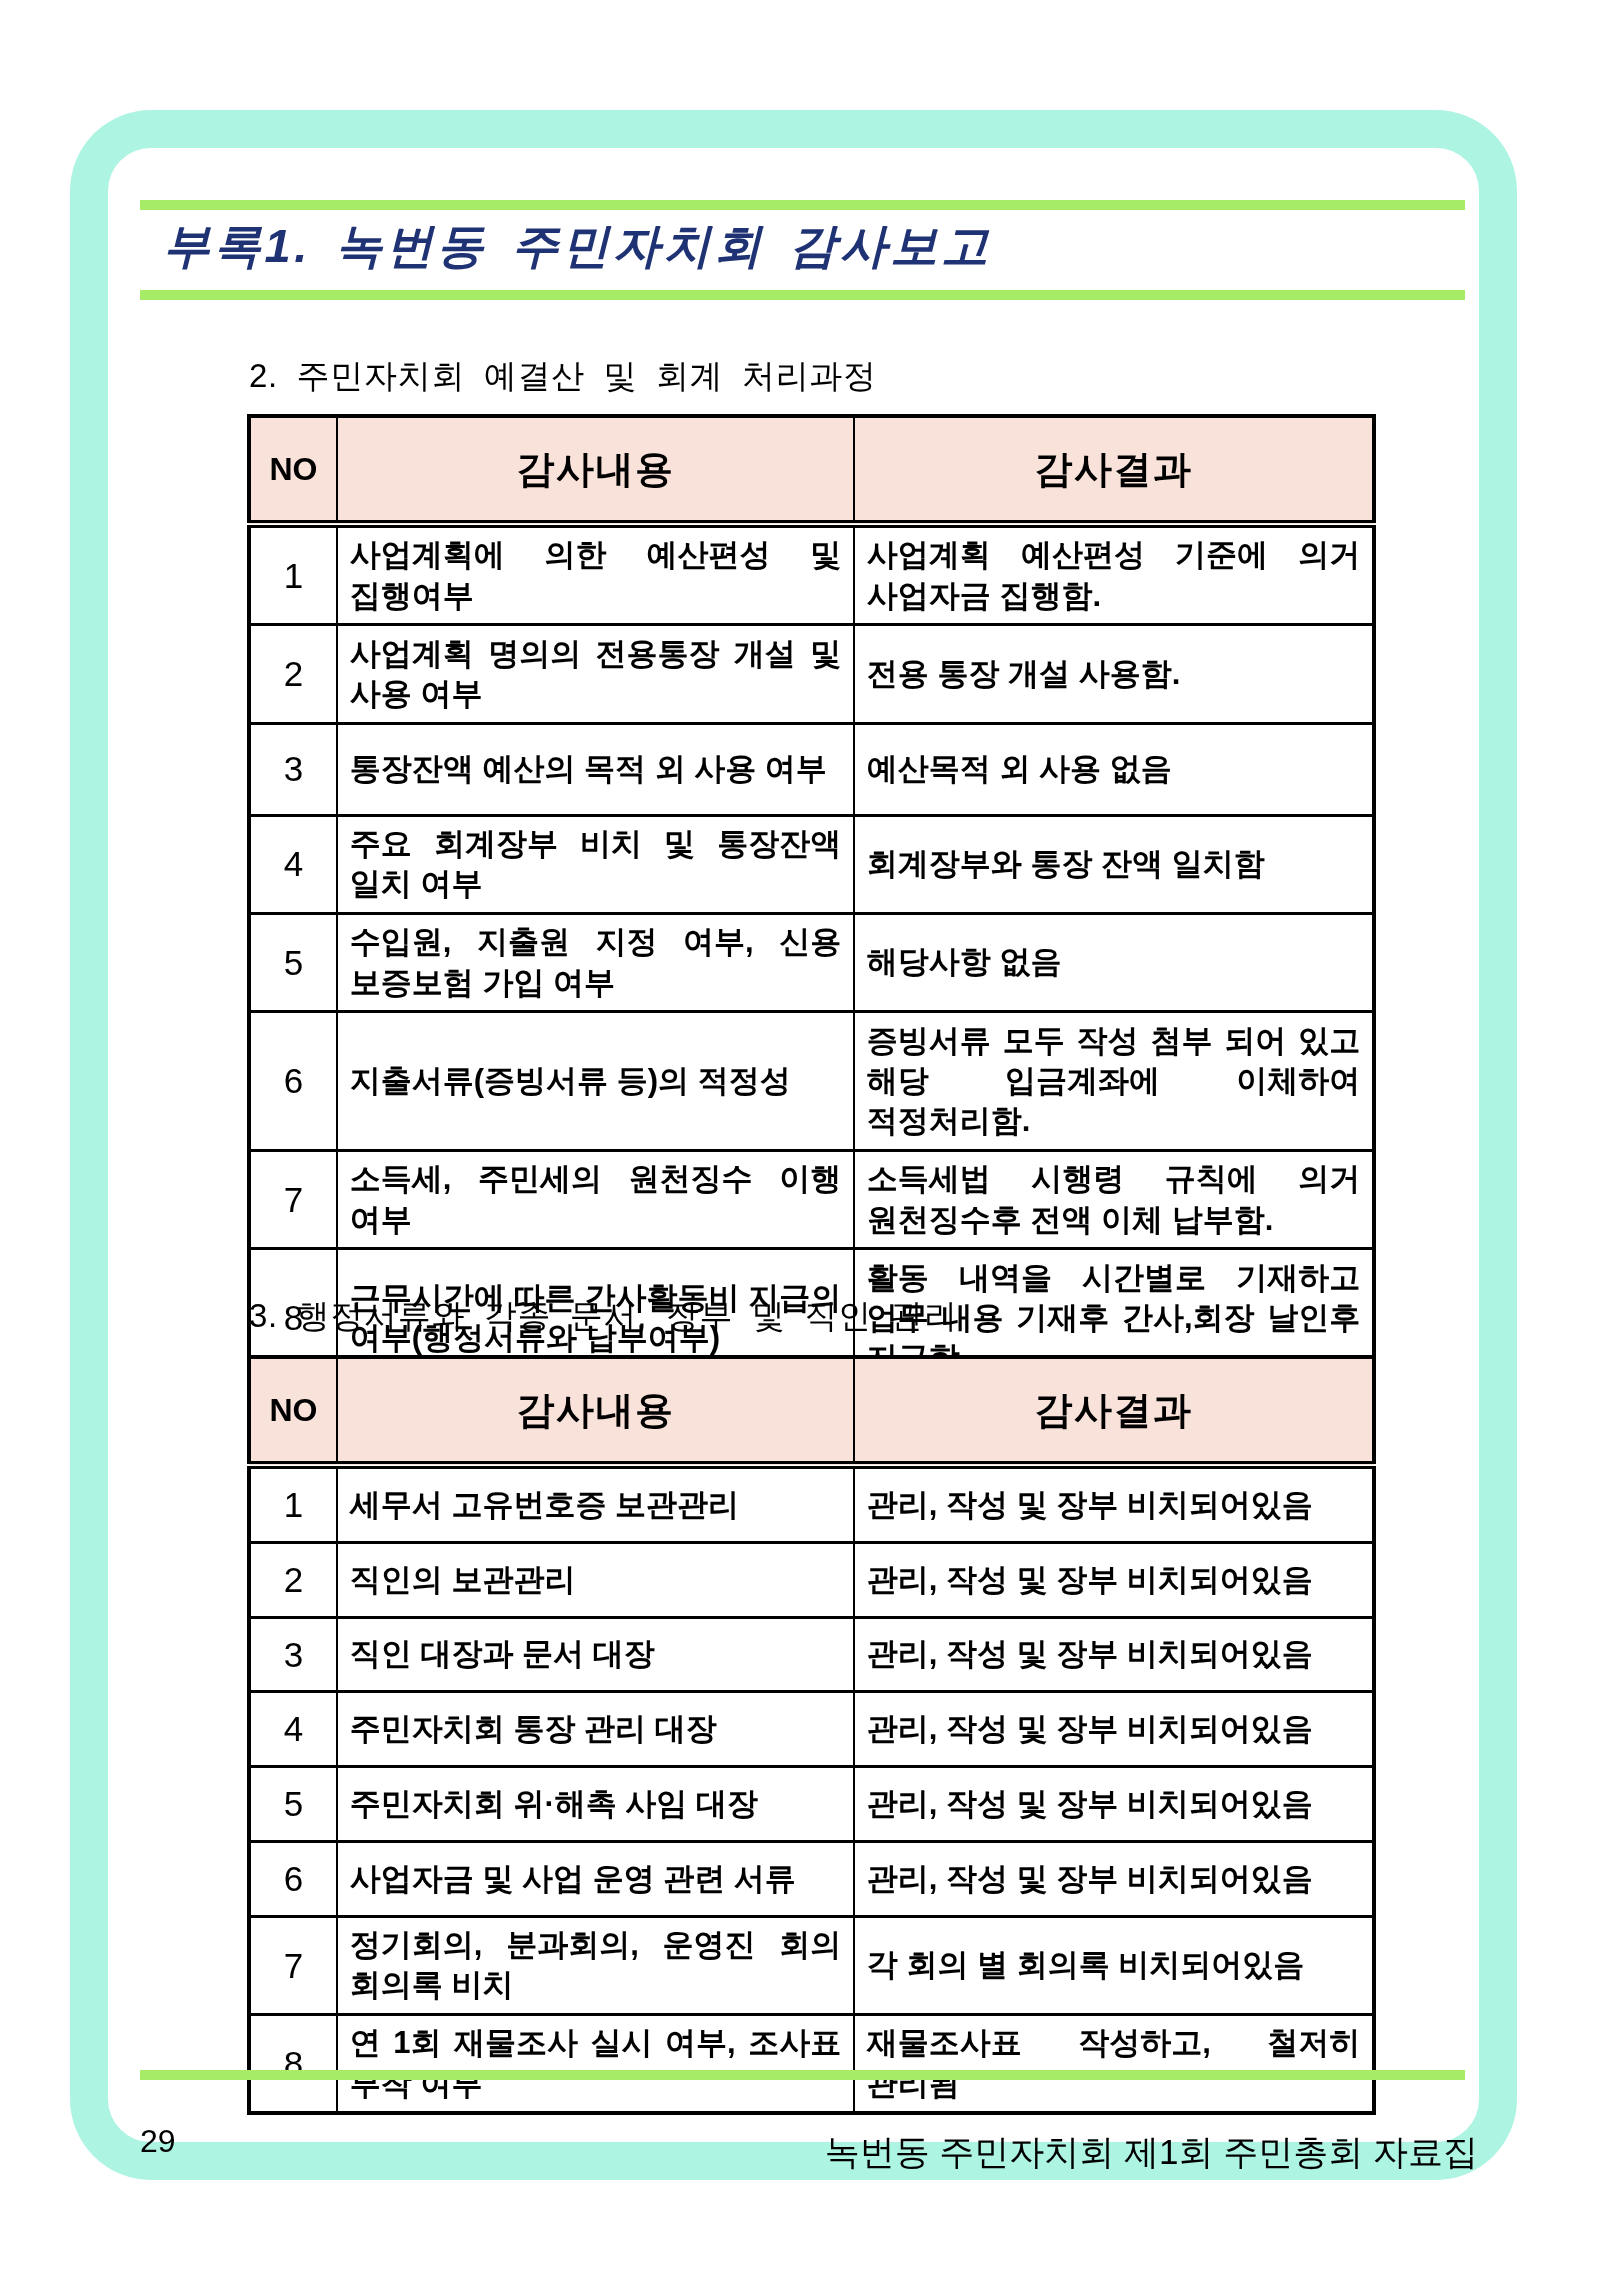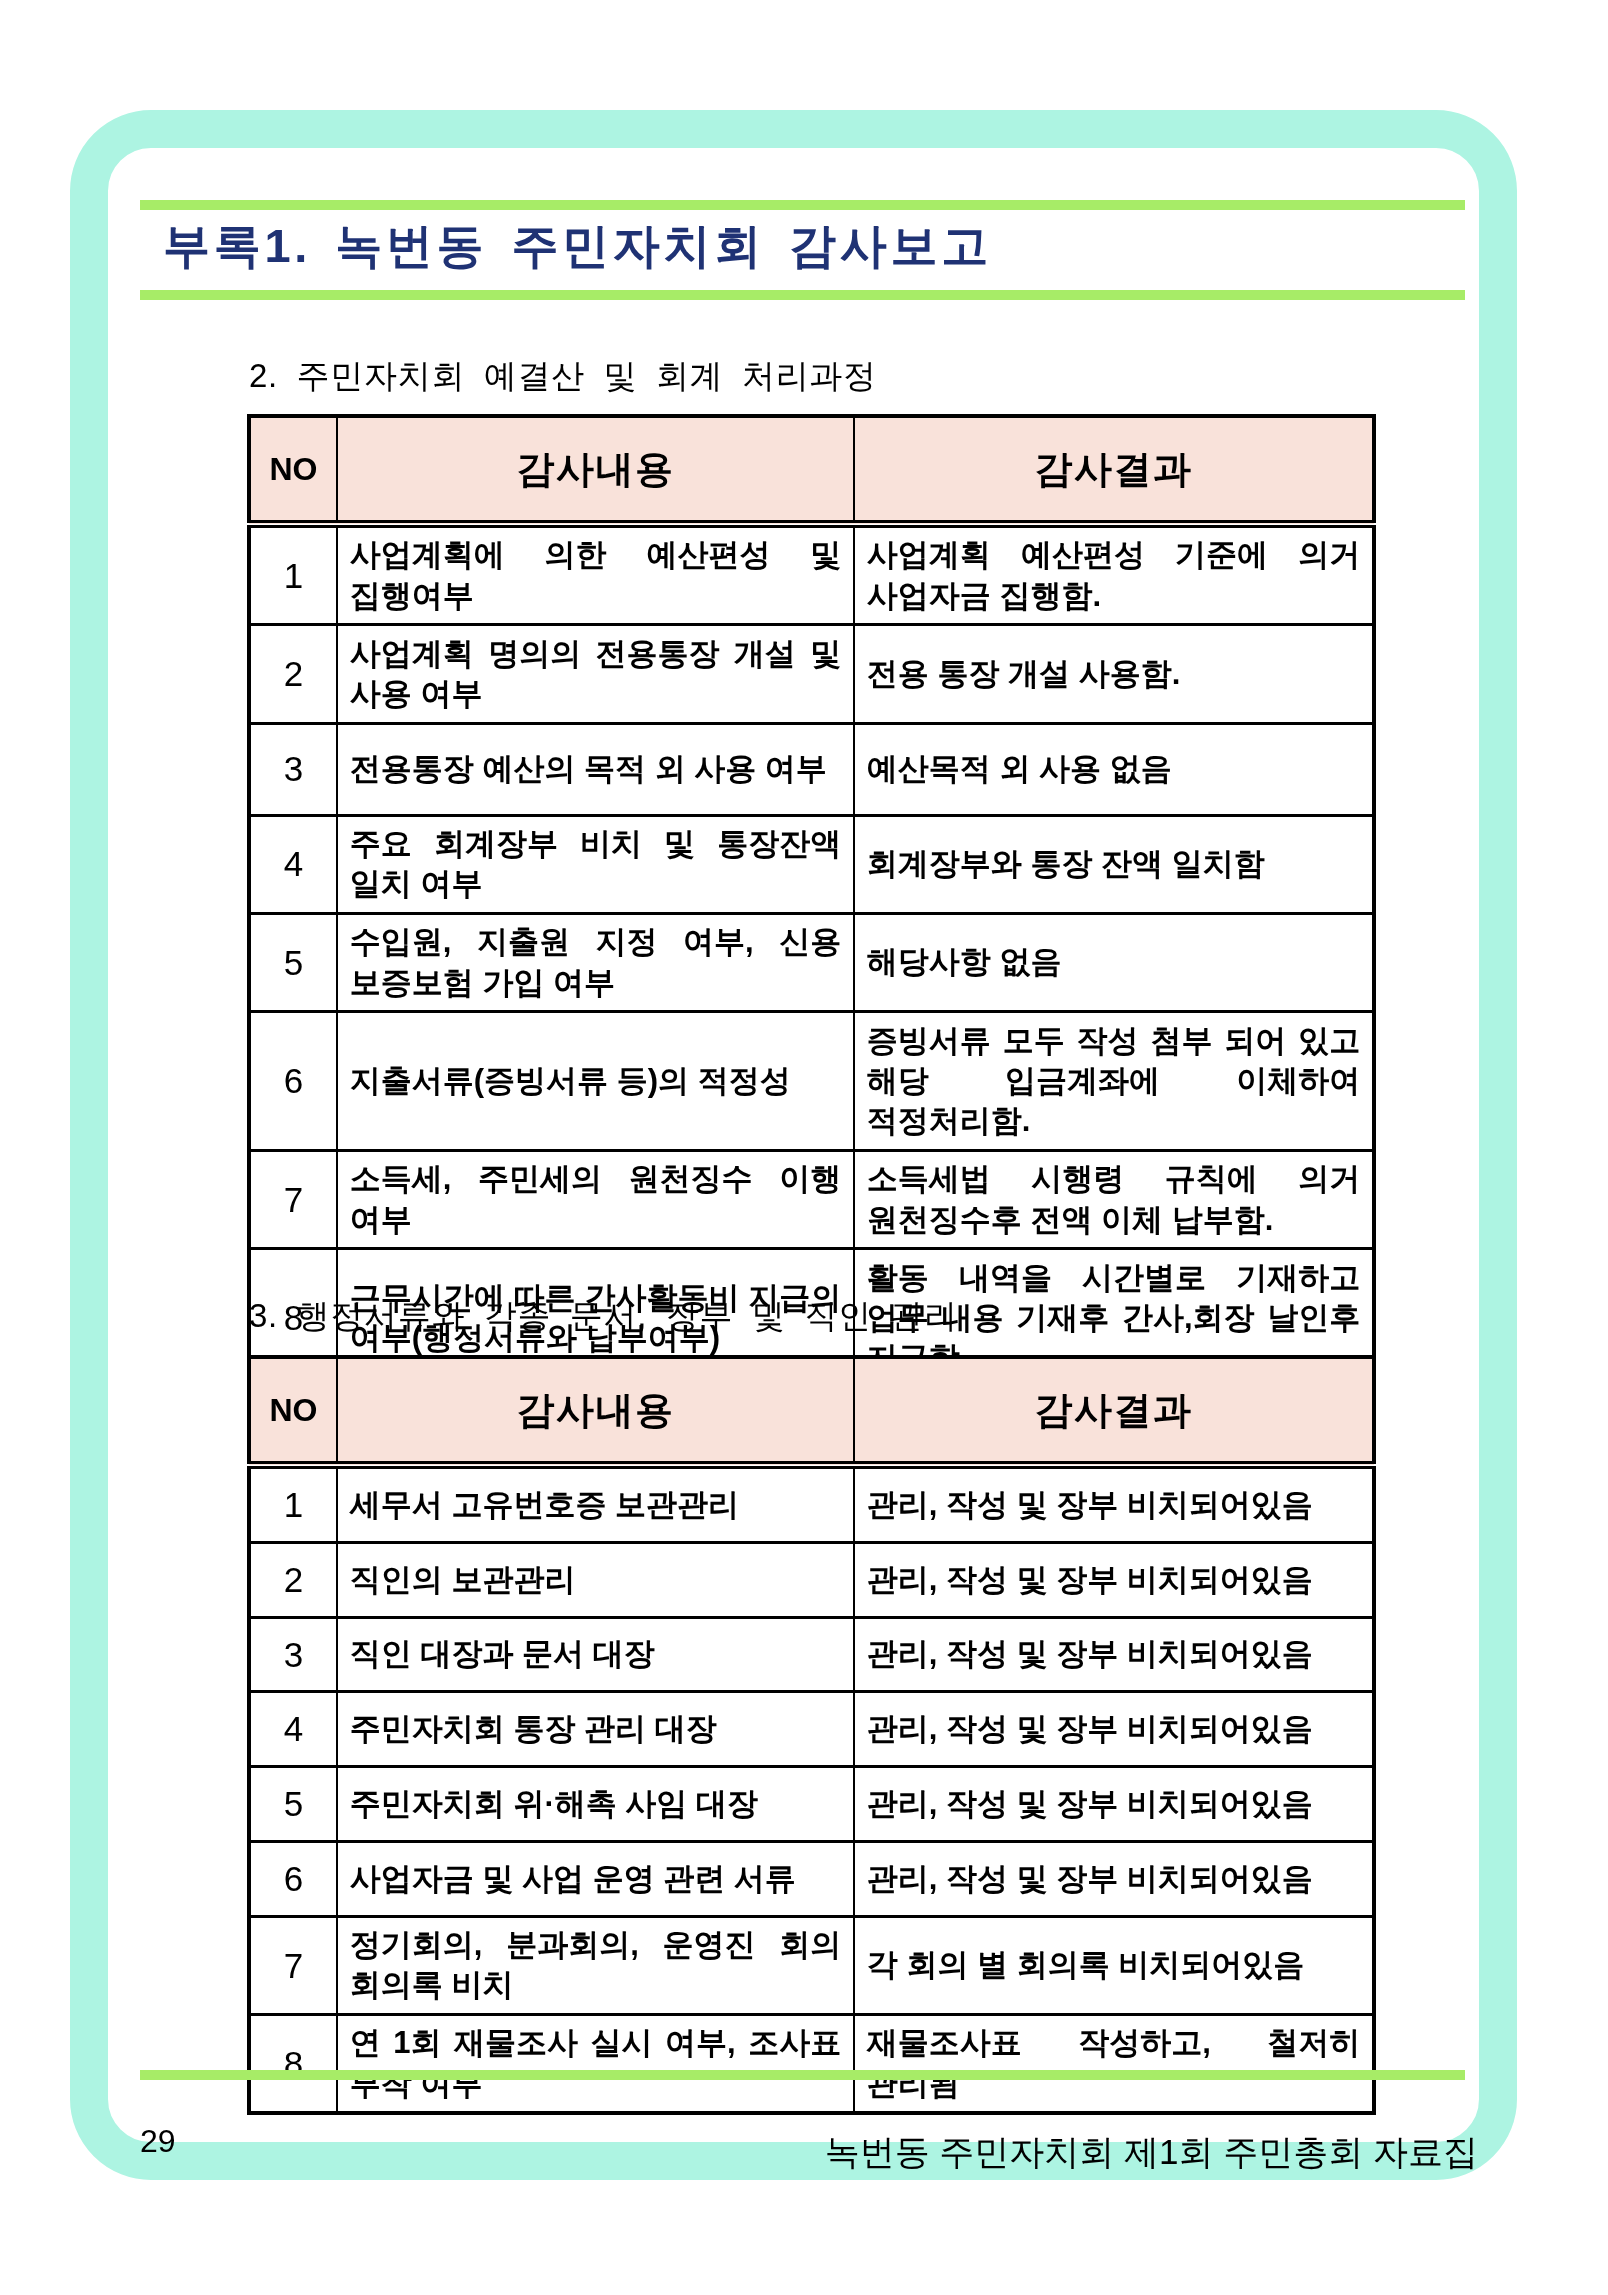--- a/index.html
+++ b/index.html
@@ -5,21 +5,21 @@
   html,body{margin:0;padding:0;background:#ffffff;}
   .page{position:relative;width:1609px;height:2295px;background:#ffffff;overflow:hidden;
         font-family:"Liberation Sans","DejaVu Sans",sans-serif;color:#000;}
   .frame{position:absolute;left:70px;top:110px;width:1447px;height:2070px;box-sizing:border-box;
          border:38px solid #adf4e2;border-radius:81px;background:transparent;}
   .rule{position:absolute;height:10.3px;background:#a7ec67;}
   .rule-title-top{left:140px;top:200px;width:1325px;}
   .rule-title-bottom{left:140px;top:290px;width:1325px;height:9.6px;}
   .rule-footer{left:140px;top:2070px;width:1325px;height:9.6px;}
   .page-title{position:absolute;left:163px;top:215px;width:1296px;
-              font-size:47px;font-weight:bold;color:#1f3274;letter-spacing:3.7px;word-spacing:7.4px;}
+              font-size:47px;font-weight:bold;color:#1f3274;letter-spacing:3.7px;word-spacing:7.4px;font-style:italic;}
   .section-heading{position:absolute;left:249px;font-size:33px;font-weight:400;
                    letter-spacing:0.7px;word-spacing:8.8px;color:#000;}
   .s2{top:354px;}
   .s3{top:1294px;}
   .audit-table{position:absolute;left:247px;width:1125px;border-collapse:collapse;table-layout:fixed;
                border:4.4px solid #000;background:#fff;}
   .t1{top:414px;}
   .t2{top:1355px;}
   .audit-table th{background:#f9e2da;border:2.2px solid #000;border-bottom:8px double #000;
                   height:102px;font-size:38px;font-weight:bold;letter-spacing:1.5px;padding:0;}
@@ -67,21 +67,21 @@
           <td>사업계획에 의한 예산편성 및 집행여부</td>
           <td>사업계획 예산편성 기준에 의거 사업자금 집행함.</td>
         </tr>
         <tr>
           <td class="c-no">2</td>
           <td>사업계획 명의의 전용통장 개설 및 사용 여부</td>
           <td>전용 통장 개설 사용함.</td>
         </tr>
         <tr>
           <td class="c-no">3</td>
-          <td>전용통장 예산의 목적 외 사용 여부</td>
+          <td>통장잔액 예산의 목적 외 사용 여부</td>
           <td>예산목적 외 사용 없음</td>
         </tr>
         <tr>
           <td class="c-no">4</td>
           <td>주요 회계장부 비치 및 통장잔액 일치 여부</td>
           <td>회계장부와 통장 잔액 일치함</td>
         </tr>
         <tr>
           <td class="c-no">5</td>
           <td>수입원, 지출원 지정 여부, 신용 보증보험 가입 여부</td>

